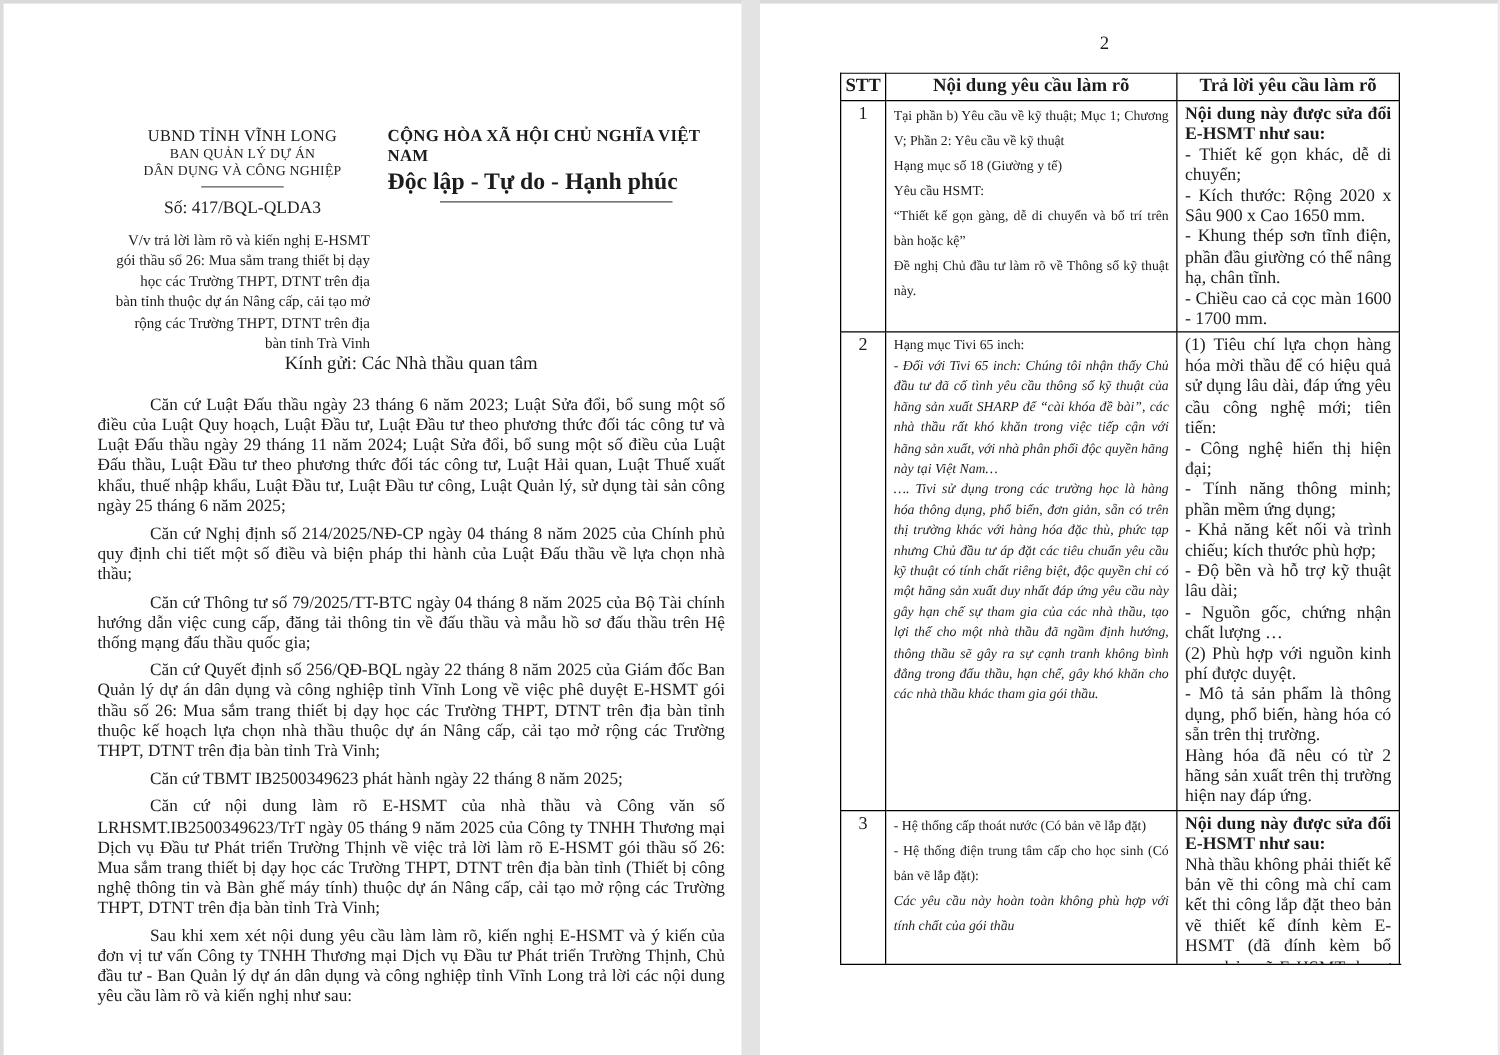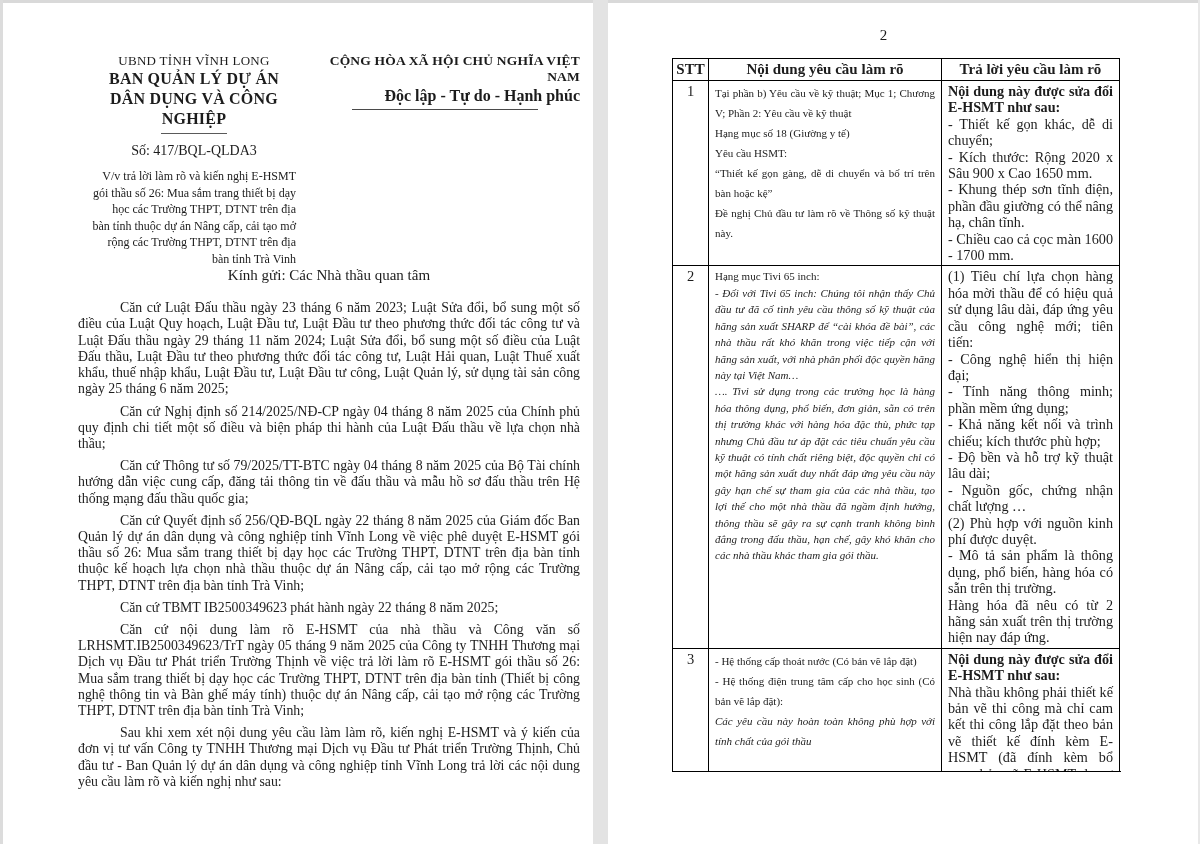--- a/index.html
+++ b/index.html
@@ -10,30 +10,30 @@
   }
   .screen{position:relative;width:1200px;height:844px;background:#ffffff;}
   .edge-top{position:absolute;top:0;left:0;width:1200px;height:3px;background:#d9d9d9;}
   .edge-left{position:absolute;top:0;left:0;width:3px;height:844px;background:#dcdcdc;}
   .edge-right{position:absolute;top:0;right:0;width:2px;height:844px;background:#e8e8e8;}
   .page-gap{position:absolute;top:0;left:593px;width:15px;height:844px;background:#e3e3e3;}
 
   
   .page-left{position:absolute;top:3px;left:3px;width:590px;height:841px;background:#fff;}
   .pl-inner{position:absolute;top:50px;left:75px;width:502px;}
-  .hdr{display:flex;}
+  .hdr{display:flex;margin-top:48px;}
   .hdr-left{width:232px;text-align:center;}
-  .hdr-right{width:270px;text-align:right;}
+  .hdr-right{width:270px;text-align:left;}
   .org-parent{font-size:13px;letter-spacing:.3px;}
-  .org-name{font-size:16px;font-weight:bold;letter-spacing:.2px;line-height:1.25;}
+  .org-name{font-size:11px;font-weight:normal;letter-spacing:.2px;line-height:1.25;}
   .rule-s{width:66px;border-top:1.6px solid #5a5a5a;margin:4px auto 9px auto;}
   .doc-number{font-size:14px;margin-bottom:9px;}
   .subject{font-size:12px;line-height:1.38;width:204px;margin:0 auto;text-align:right;}
   .nat-title{font-size:13.5px;font-weight:bold;letter-spacing:.2px;}
-  .nat-motto{font-size:16px;font-weight:bold;margin-top:2px;}
+  .nat-motto{font-size:19px;font-weight:bold;margin-top:2px;}
   .rule-l{width:186px;border-top:1.6px solid #4a4a4a;margin:4px auto 0 auto;}
   .place-date{font-style:italic;font-size:14px;margin-top:24px;}
   .salutation{text-align:center;font-size:15px;margin-bottom:16px;}
   .body-p{font-size:13.8px;line-height:16.2px;text-align:justify;text-indent:42px;margin:0 0 6px 0;}
 
   
   .page-right{position:absolute;top:3px;left:608px;width:590px;height:841px;background:#fff;}
   .pagenum{position:absolute;top:24px;left:52px;width:447px;text-align:center;font-size:15px;}
   .tablewrap{position:absolute;top:55px;left:64px;width:449px;height:713px;overflow:hidden;border-bottom:1.5px solid #000;}
   table.rt{border-collapse:collapse;width:447px;table-layout:fixed;}

